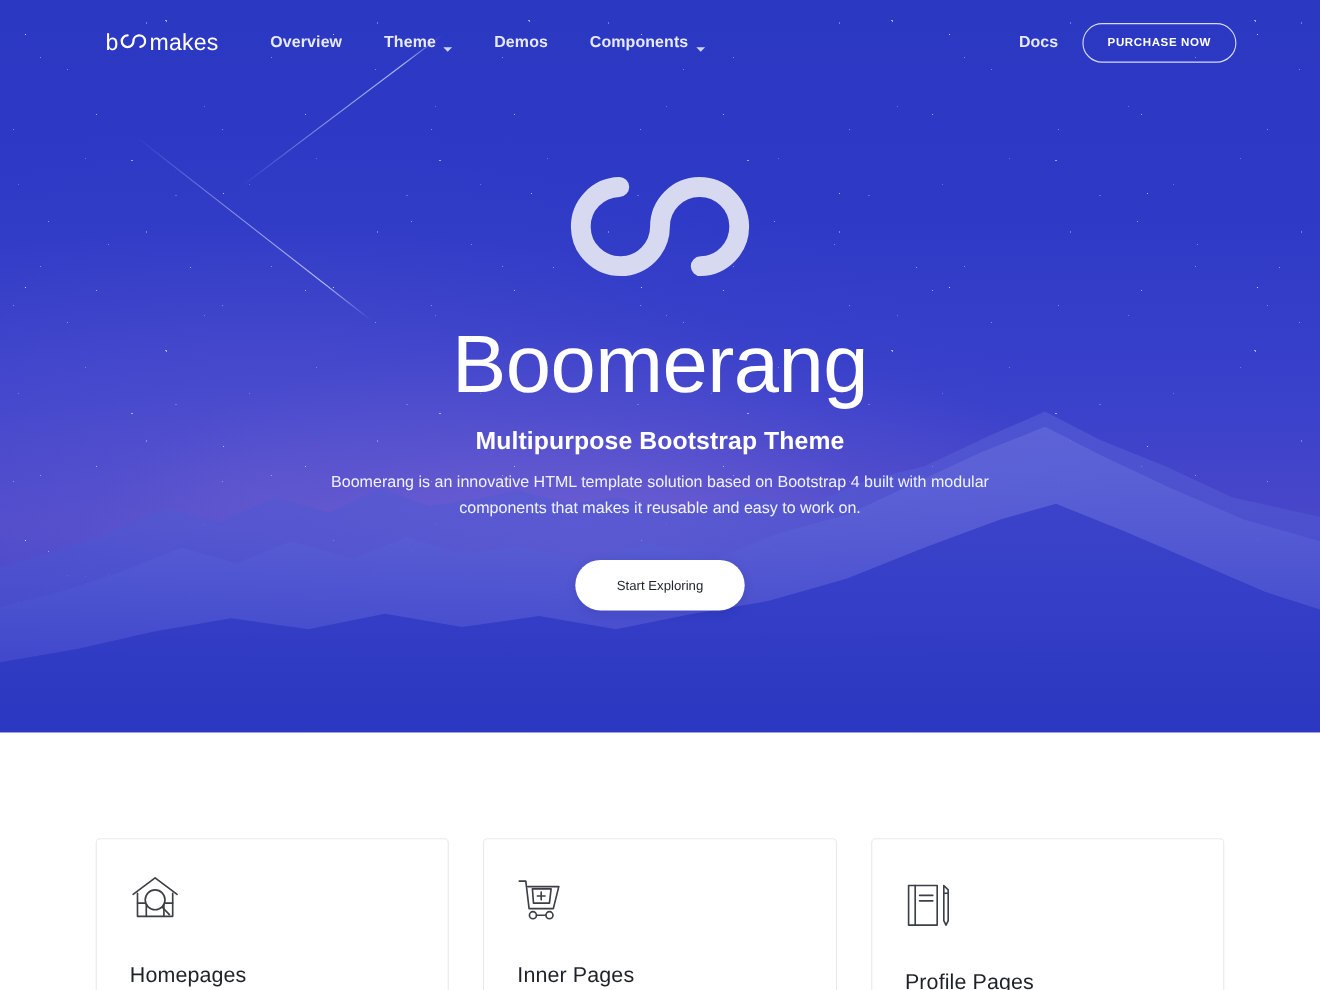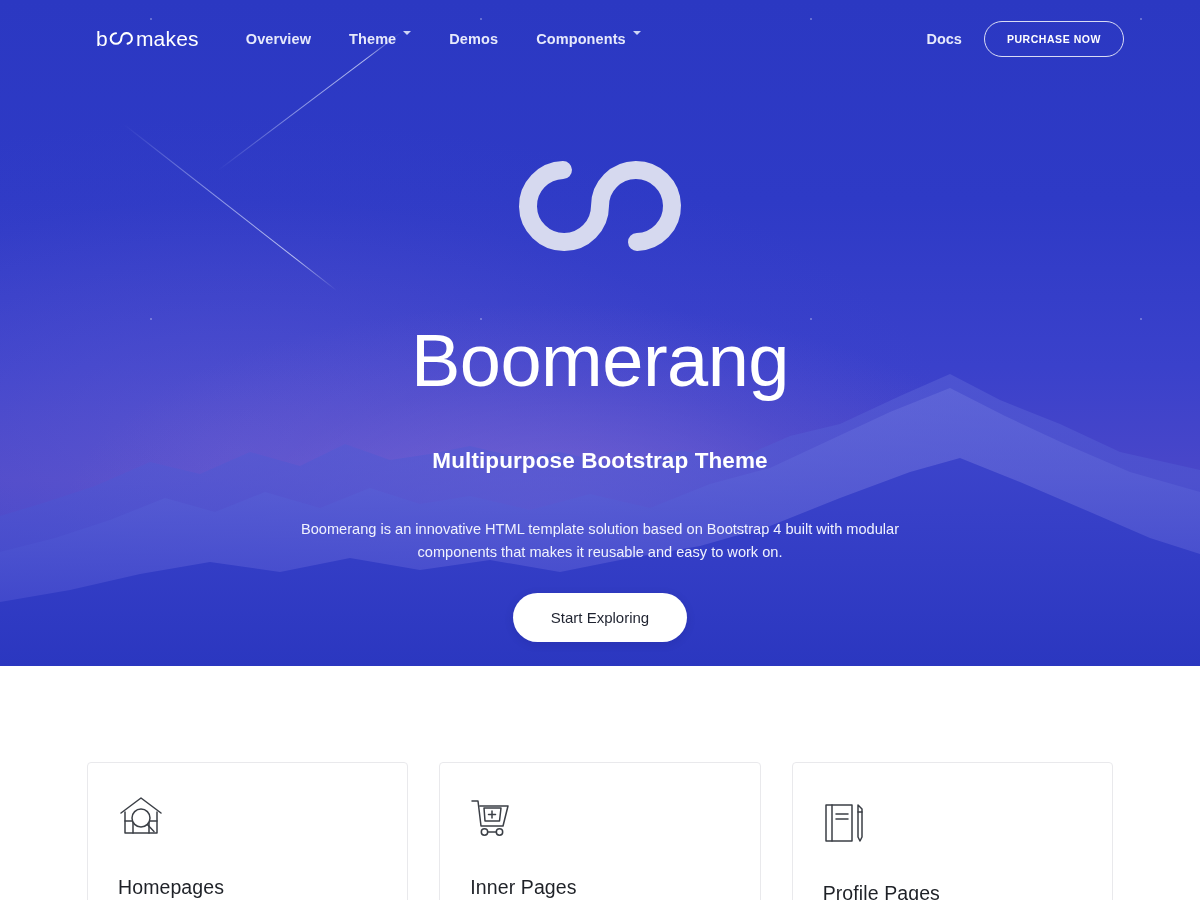--- a/index.html
+++ b/index.html
@@ -81,21 +81,21 @@
     z-index:20;
   }
   .brand {
     display:flex; align-items:center;
     font-size:21px; font-weight:400; color:#fff;
     letter-spacing:.2px; white-space:nowrap;
   }
   .brand-inf { display:inline-block; margin:0 1px; }
   .nav-links { display:flex; align-items:center; margin-left:28px; }
   .nav-link {
-    display:flex; align-items:flex-start;
+    display:flex; align-items:flex-end;
     color:#e6e9fb; font-size:14.5px; font-weight:600;
     padding:0 19px; white-space:nowrap; cursor:pointer;
     letter-spacing:.1px;
   }
   .caret {
     display:inline-block; margin-left:7px;
     width:0; height:0;
     border-left:4px solid transparent;
     border-right:4px solid transparent;
     border-top:4.5px solid #cfd5f5;
@@ -114,42 +114,42 @@
     cursor:pointer; white-space:nowrap;
     font-family:"Liberation Sans", sans-serif;
   }
 
   
   .hero-content {
     position:absolute; left:0; right:0; top:0;
     z-index:10;
     display:flex; flex-direction:column; align-items:center;
     padding-top:152px;
-    gap:30px;
   }
   .infinity-logo { width:190px; height:108px; }
   .hero-title {
     font-size:74px; font-weight:400; color:#fff;
     letter-spacing:-0.5px; line-height:1;
     margin-top:34px;
   }
   .hero-sub {
     font-size:22.5px; font-weight:600; color:#fff;
     margin-top:20px; letter-spacing:.1px;
   }
   .hero-desc {
     margin-top:14px;
     max-width:600px; text-align:center;
     font-size:14.6px; font-weight:400; line-height:1.55;
     color:#f0f2fe;
   }
   .btn-explore {
+    margin-top:36px;
     background:#fff; color:#1f2330;
     border:none; border-radius:26px;
-    font-size:15px; font-weight:400;
+    font-size:12px; font-weight:400;
     padding:16px 38px;
     cursor:pointer;
     box-shadow:0 2px 10px rgba(20,20,70,.12);
     font-family:"Liberation Sans", sans-serif;
     text-align:center;
   }
 
   
   .cards-section {
     position:relative;

